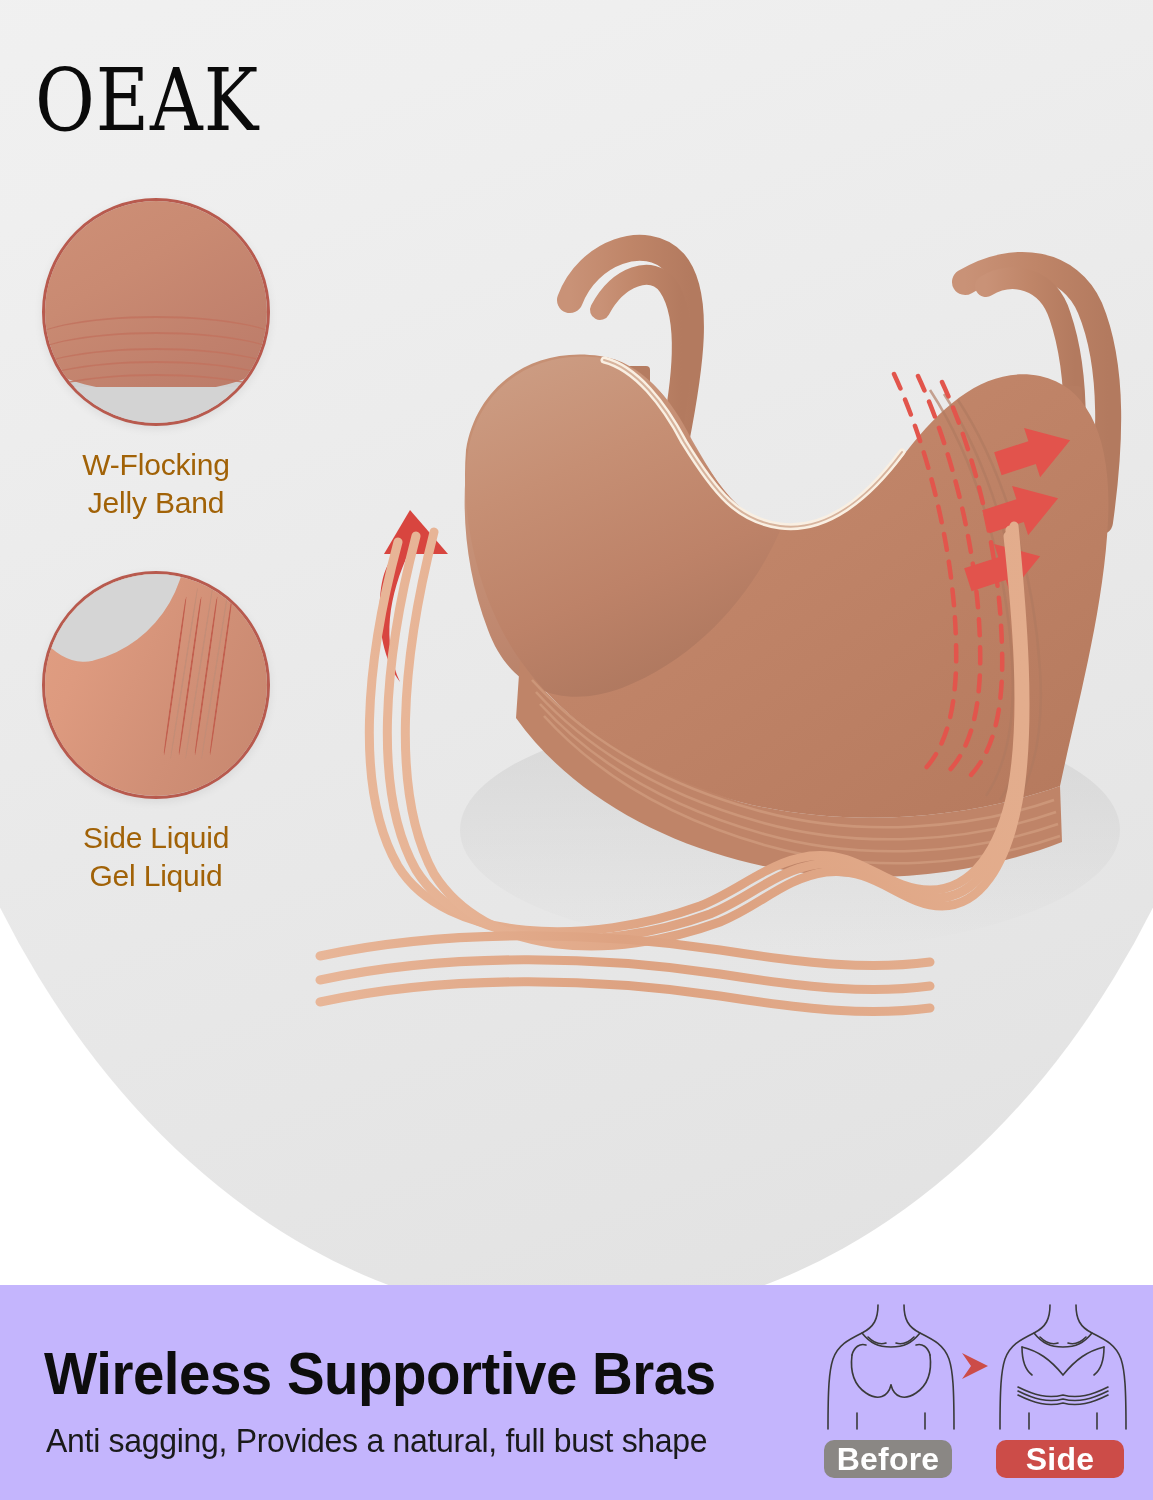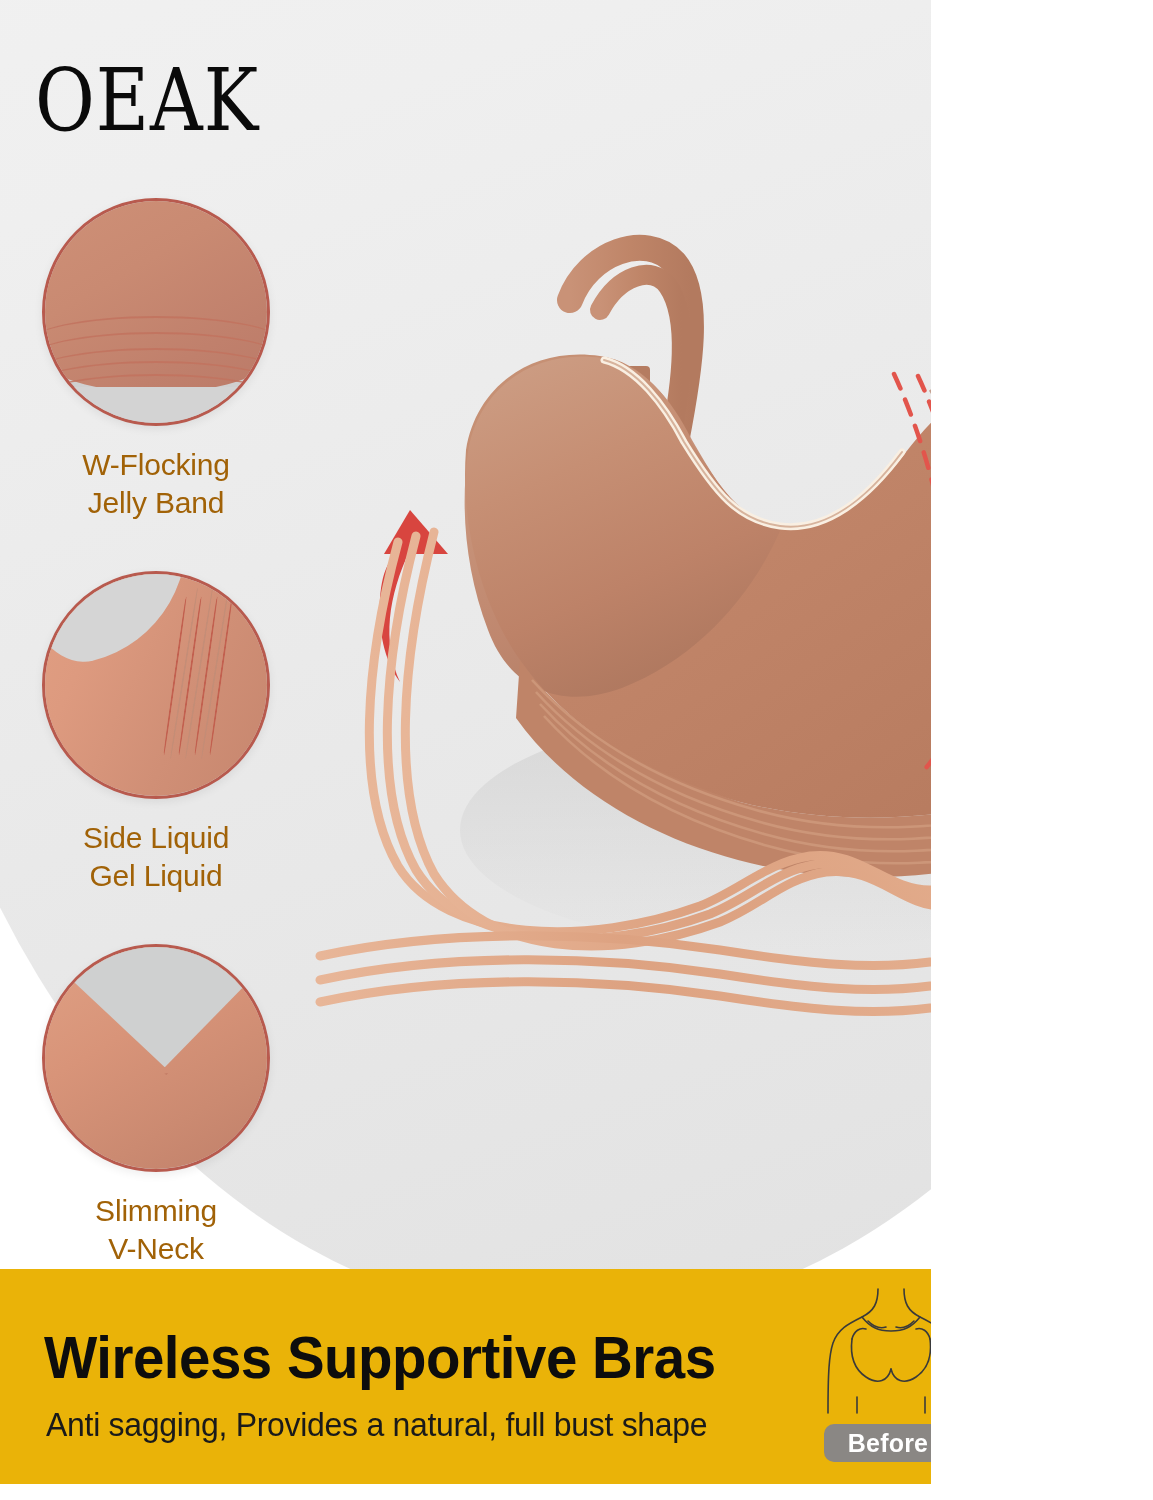--- a/index.html
+++ b/index.html
@@ -5,21 +5,21 @@
   html, body {
     margin: 0;
     padding: 0;
     background: #ffffff;
   }
   body {
     font-family: "Liberation Sans", sans-serif;
   }
   .page {
     position: relative;
-    width: 931px;
+    width: 1153px;
     height: 1500px;
     overflow: hidden;
     background: #ffffff;
   }
 
   
   .bg-panel {
     position: absolute;
     left: -120px;
     top: -560px;
@@ -185,24 +185,24 @@
     top: 190px;
     width: 880px;
     height: 860px;
   }
   .product svg { display: block; }
 
   
   .banner {
     position: absolute;
     left: 0;
-    bottom: 16px;
+    bottom: 0;
     width: 1153px;
     height: 215px;
-    background: #eab308;
+    background: #c4b5fd;
   }
   .headline {
     position: absolute;
     left: 44px;
     top: 54px;
     font-size: 60px;
     font-weight: 700;
     color: #0d0d0d;
     letter-spacing: -0.5px;
     transform: scaleX(0.94);
@@ -246,21 +246,21 @@
     height: 34px;
   }
   .pill {
     position: absolute;
     bottom: 0;
     height: 38px;
     line-height: 38px;
     text-align: center;
     border-radius: 10px;
     color: #ffffff;
-    font-size: 25px;
+    font-size: 32px;
     font-weight: 700;
     letter-spacing: 0.2px;
   }
   .pill.before { left: 12px;  width: 128px; background: #8a8784; }
   .pill.after  { left: 184px; width: 128px; background: #cc4c48; }
 </style>
 </head>
 <body>
 
 <div class="page">
@@ -299,31 +299,20 @@
         <div class="c2-dash" style="left:65%"></div>
         <div class="c2-dash" style="left:72%"></div>
         <div class="c2-dash" style="left:79%"></div>
       </div>
       <div class="feature-label">
         <span>Side Liquid</span><br>
         <span>Gel Liquid</span>
       </div>
     </div>
 
-    <div class="feature">
-      <div class="feature-circle">
-        <div class="c3-fabric"></div>
-        <div class="c3-gray"></div>
-        <div class="c3-edge"></div>
-      </div>
-      <div class="feature-label">
-        <span>Slimming</span><br>
-        <span>V-Neck</span>
-      </div>
-    </div>
 
   </div>
 
   <div class="product">
     <svg width="880" height="860" viewBox="0 0 880 860" xmlns="http://www.w3.org/2000/svg">
       <defs>
         <linearGradient id="cupGrad" x1="0" y1="0" x2="0.4" y2="1">
           <stop offset="0%" stop-color="#ceA087"></stop>
           <stop offset="40%" stop-color="#c68f74"></stop>
           <stop offset="75%" stop-color="#bd8268"></stop>

